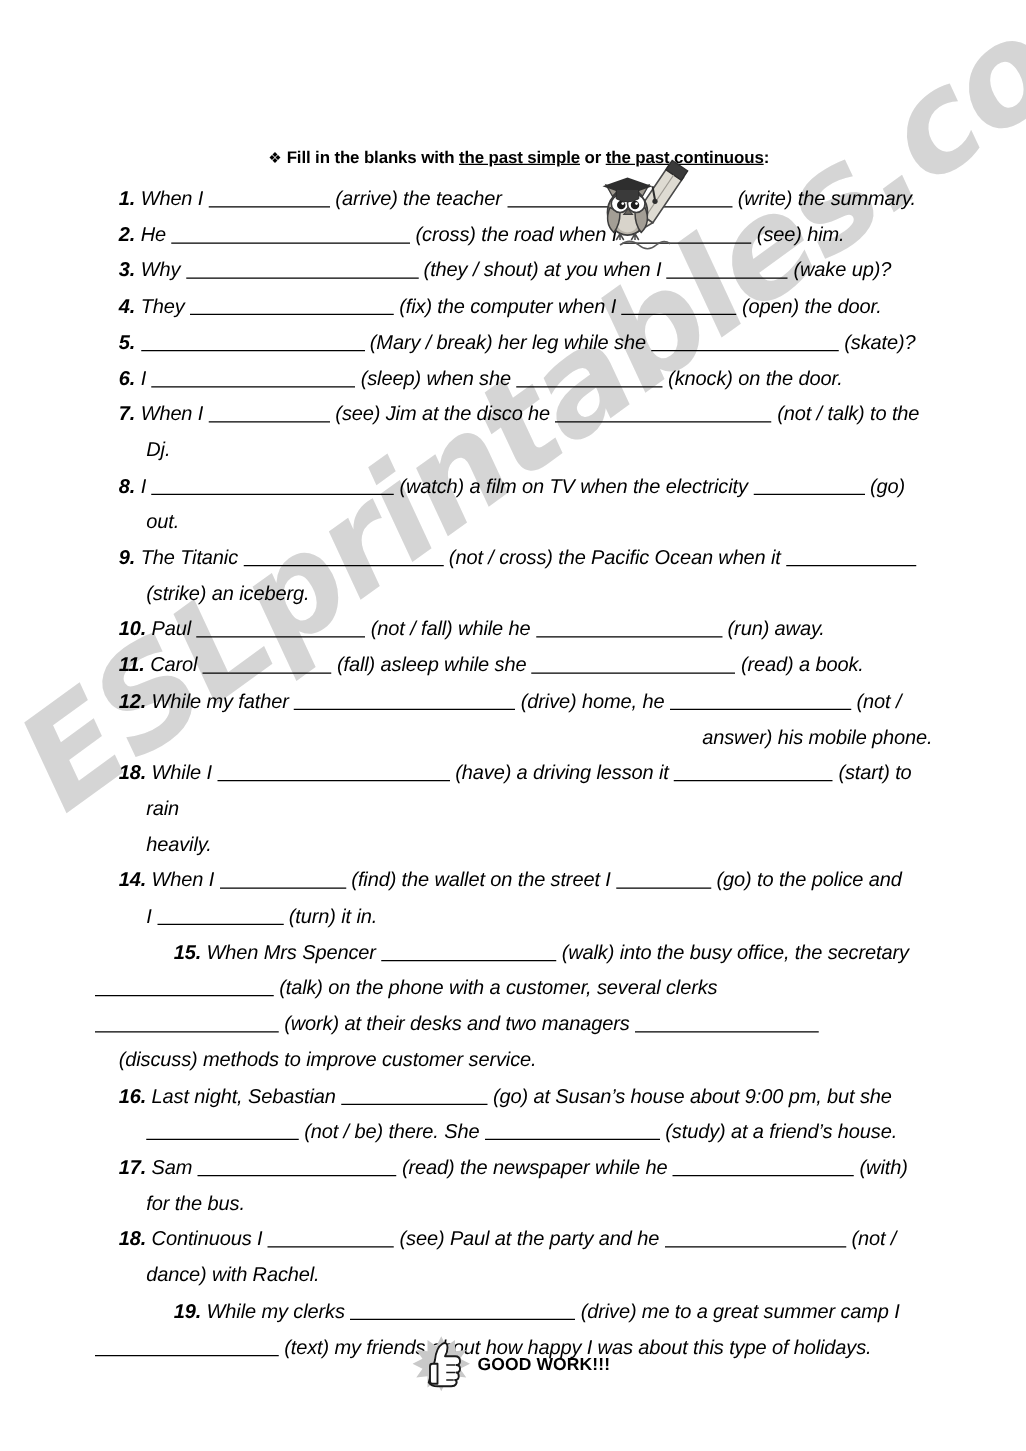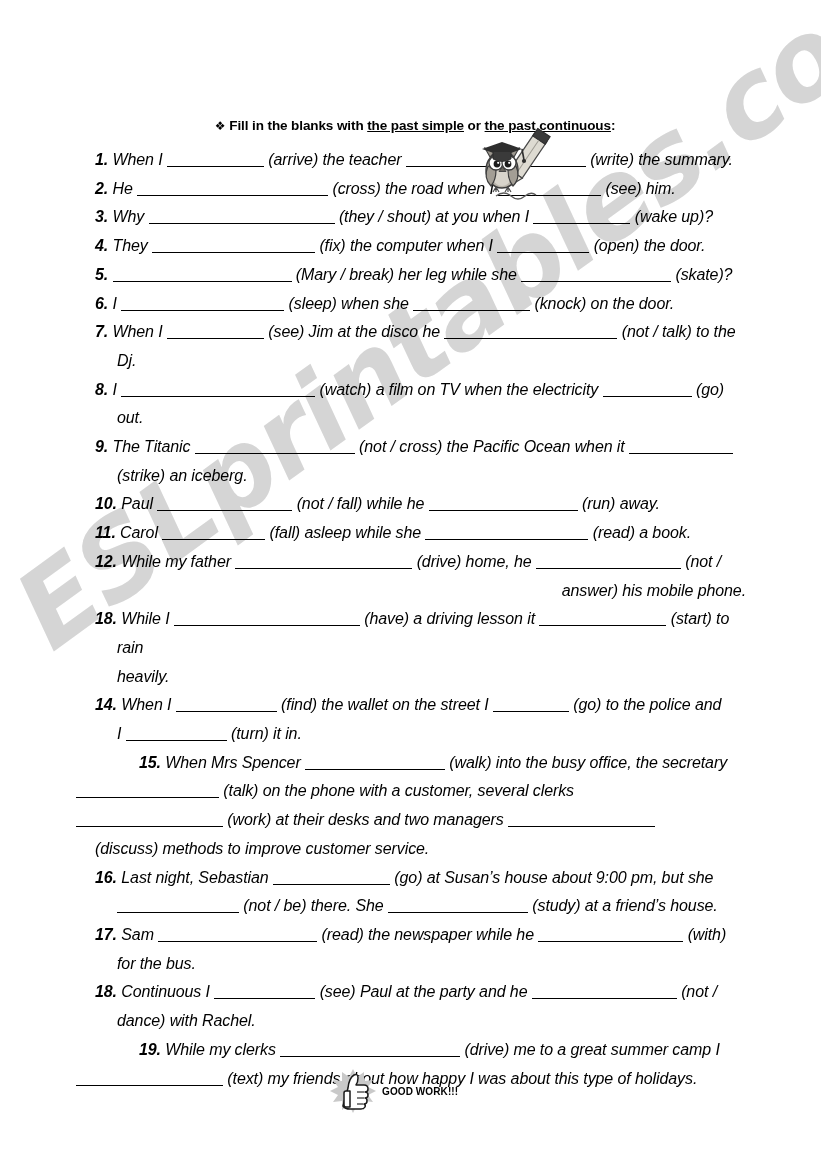--- a/index.html
+++ b/index.html
@@ -162,21 +162,21 @@
     top: 1068px;
     display: flex;
     align-items: center;
   }
   .footer .thumb {
     width: 46px;
     height: 46px;
     flex: none;
   }
   .footer .gw {
-    font-size: 10px;
+    font-size: 14px;
     font-weight: bold;
     letter-spacing: 0.1px;
     margin-left: 6px;
   }
 </style>
 </head>
 <body>
 
 <div id="watermark">
   <div class="wm-text">ESLprintables.com</div>

